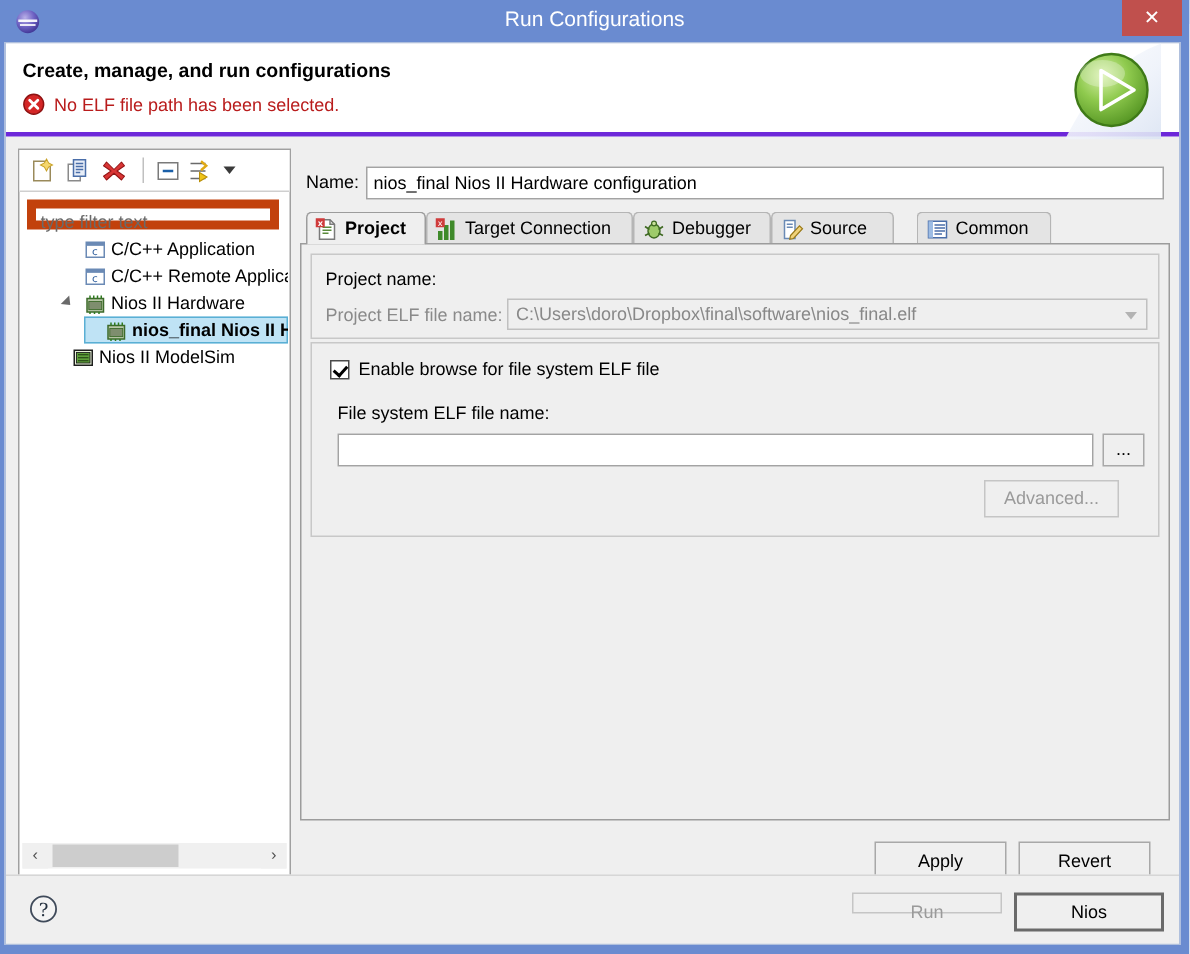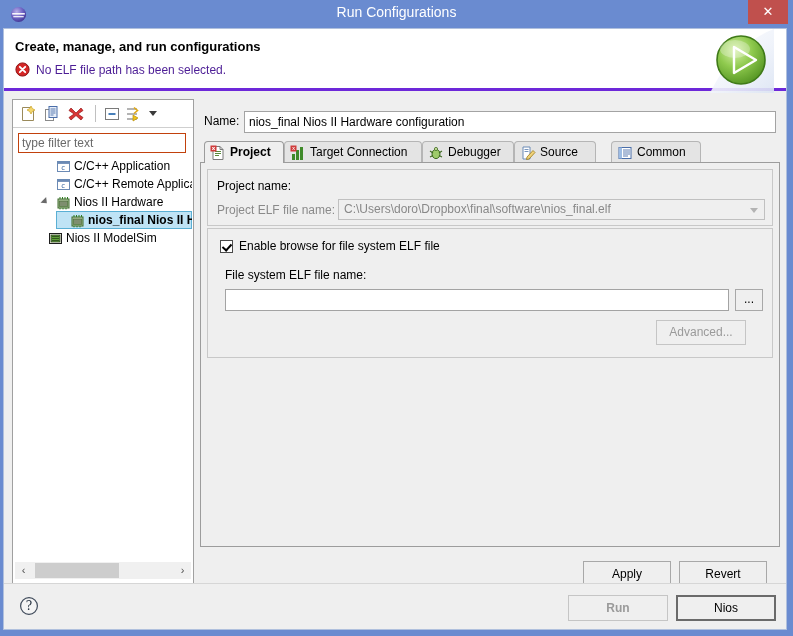--- a/index.html
+++ b/index.html
@@ -84,21 +84,21 @@
   }
   #error-icon {
     position: absolute;
     left: 11px; top: 33px;
     width: 15px; height: 15px;
   }
   #error-text {
     position: absolute;
     left: 32px; top: 34px;
     font-size: 12px;
-    color: #4c1d95;
+    color: #b91c1c;
   }
   #run-badge {
     position: absolute;
     right: 12px; top: -2px;
     width: 66px; height: 66px;
   }
 
   
   #left-panel {
     position: absolute;
@@ -126,21 +126,21 @@
     position: absolute;
     left: 82px; top: 5px;
     width: 1px; height: 17px;
     background: #c0c0c0;
   }
 
   #filter-box {
     position: absolute;
     left: 5px; top: 33px;
     width: 168px; height: 20px;
-    border: 1px solid #c2410c;
+    border: 6px solid #c2410c;
     background: #ffffff;
     box-sizing: border-box;
   }
   #filter-input {
     border: 0;
     outline: 0;
     width: 160px; height: 18px;
     padding: 0 3px;
     font-family: "Liberation Sans", sans-serif;
     font-size: 12px;
@@ -416,21 +416,21 @@
     background: #efefef;
     border-top: 1px solid #d6d6d6;
     box-sizing: border-box;
   }
   #help-icon {
     position: absolute;
     left: 15px; top: 12px;
     width: 20px; height: 20px;
     cursor: pointer;
   }
-  #run-btn   { right: 118px; top: 11px; width: 100px; height: 26px; line-height: 24px; position: absolute; font-weight: bold; }
+  #run-btn   { right: 118px; top: 11px; width: 100px; height: 14px; line-height: 24px; position: absolute; }
   #close-btn { right: 10px;  top: 11px; width: 100px; height: 26px; line-height: 22px; position: absolute; }
 </style>
 </head>
 <body>
 
 <div id="window">
 
   <div id="titlebar">
     <span id="app-icon">
       <svg width="17" height="17" viewBox="0 0 17 17">

